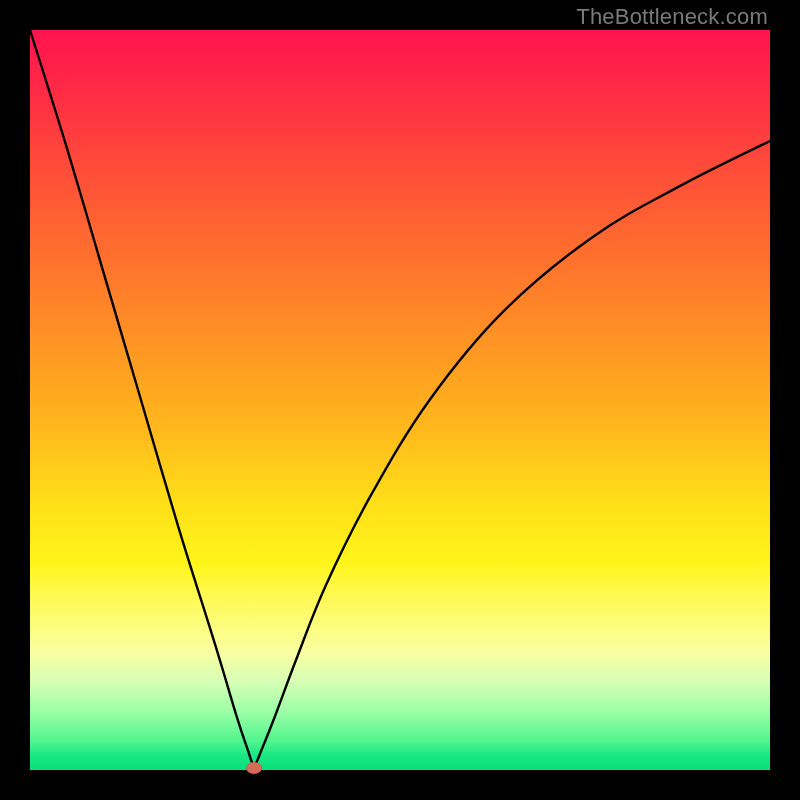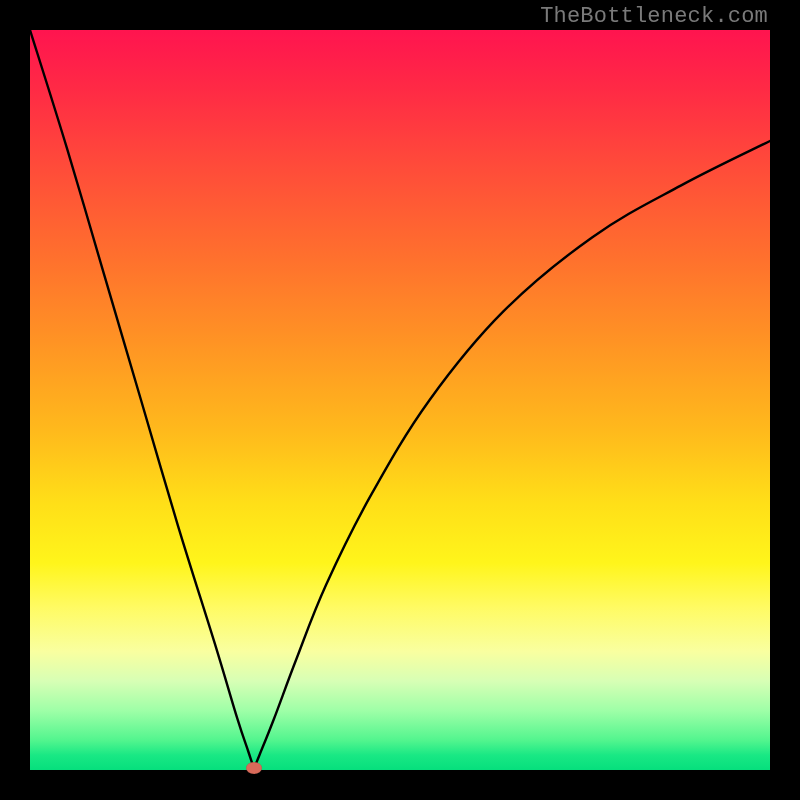--- a/index.html
+++ b/index.html
@@ -39,21 +39,21 @@
       #9effa7 92%,
       #52f58e 96%,
       #19e884 98%,
       #06df7d 100%
     );
   }
   .attribution {
     position: absolute;
     top: 4px;
     right: 32px;
-    font-family: Liberation Mono, monospace;
+    font-family: Liberation Sans, sans-serif;
     font-size: 22px;
     color: #7a7a7a;
     letter-spacing: 0.2px;
   }
   svg.curve {
     position: absolute;
     left: 0;
     top: 0;
     width: 740px;
     height: 740px;

